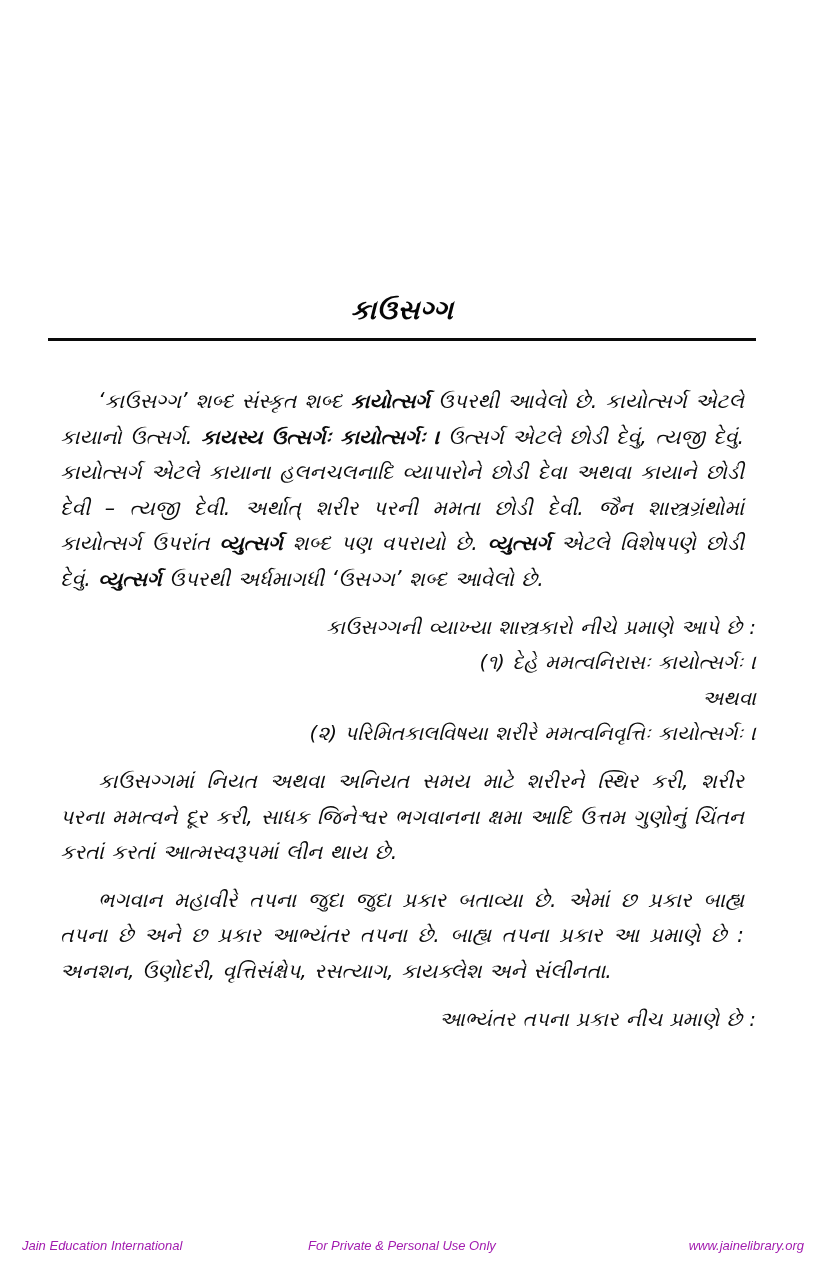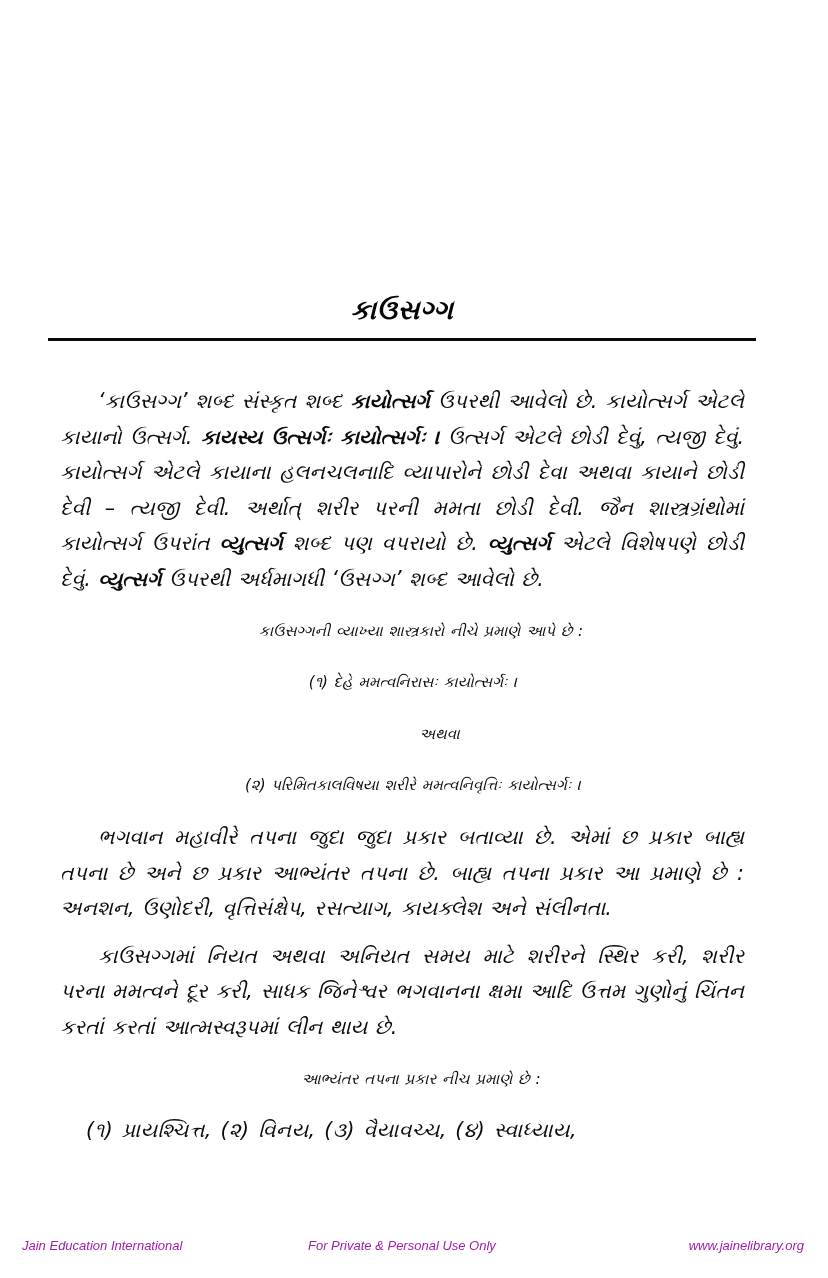--- a/index.html
+++ b/index.html
@@ -63,24 +63,24 @@
     text-indent: 38px;
     margin: 12px;
     word-spacing: 1px;
   }
   .para + .para {
     margin-top: 0;
   }
 
   
   .line {
-    font-size: 15px;
+    font-size: 20px;
     line-height: 35.6px;
-    text-align: center;
-    margin: 16px;
+    text-align: right;
+    margin: 0;
     word-spacing: 1px;
   }
   .line.indent-1 { text-indent: 0; padding-left: 38px; }
   .line.indent-2 { text-indent: 0; padding-left: 22px; }
   .line.indent-3 { text-indent: 0; padding-left: 75px; }
 
   
   .skt {
     font-family: "DejaVu Serif", "Liberation Serif", serif;
     font-weight: 700;
@@ -147,27 +147,26 @@
     </p>
 
     <p class="line indent-1">કાઉસગ્ગની વ્યાખ્યા શાસ્ત્રકારો નીચે પ્રમાણે આપે છે :</p>
 
     <p class="line indent-2">(૧) દેહે મમત્વનિરાસઃ કાયોત્સર્ગઃ ।</p>
 
     <p class="line indent-3">અથવા</p>
 
     <p class="line indent-2">(૨) પરિમિતકાલવિષયા શરીરે મમત્વનિવૃત્તિઃ કાયોત્સર્ગઃ ।</p>
 
+    <p class="para">કાઉસગ્ગમાં નિયત અથવા અનિયત સમય માટે શરીરને સ્થિર કરી, શરીર પરના મમત્વને દૂર કરી, સાધક જિનેશ્વર ભગવાનના ક્ષમા આદિ ઉત્તમ ગુણોનું ચિંતન કરતાં કરતાં આત્મસ્વરૂપમાં લીન થાય છે.</p>
+
     <p class="para">ભગવાન મહાવીરે તપના જુદા જુદા પ્રકાર બતાવ્યા છે. એમાં છ પ્રકાર બાહ્ય તપના છે અને છ પ્રકાર આભ્યંતર તપના છે. બાહ્ય તપના પ્રકાર આ પ્રમાણે છે : અનશન, ઉણોદરી, વૃત્તિસંક્ષેપ, રસત્યાગ, કાયક્લેશ અને સંલીનતા.</p>
-
-    <p class="para">કાઉસગ્ગમાં નિયત અથવા અનિયત સમય માટે શરીરને સ્થિર કરી, શરીર પરના મમત્વને દૂર કરી, સાધક જિનેશ્વર ભગવાનના ક્ષમા આદિ ઉત્તમ ગુણોનું ચિંતન કરતાં કરતાં આત્મસ્વરૂપમાં લીન થાય છે.</p>
 
     <p class="line indent-1">આભ્યંતર તપના પ્રકાર નીચ પ્રમાણે છે :</p>
 
-    <p class="list-line first">(૧) પ્રાયશ્ચિત્ત, (૨) વિનય, (૩) વૈયાવચ્ચ, (૪) સ્વાધ્યાય,</p>
 
 
   </div>
 
   <div class="footer">
     <span class="footer-left">Jain Education International</span>
     <span class="footer-center">For Private &amp; Personal Use Only</span>
     <span class="footer-right">www.jainelibrary.org</span>
   </div>
 

